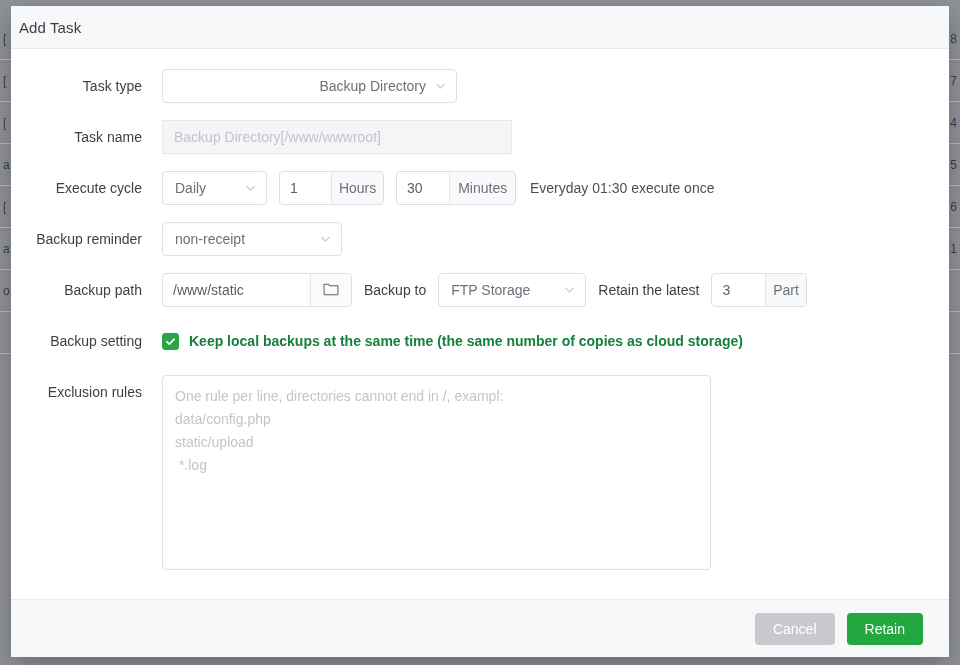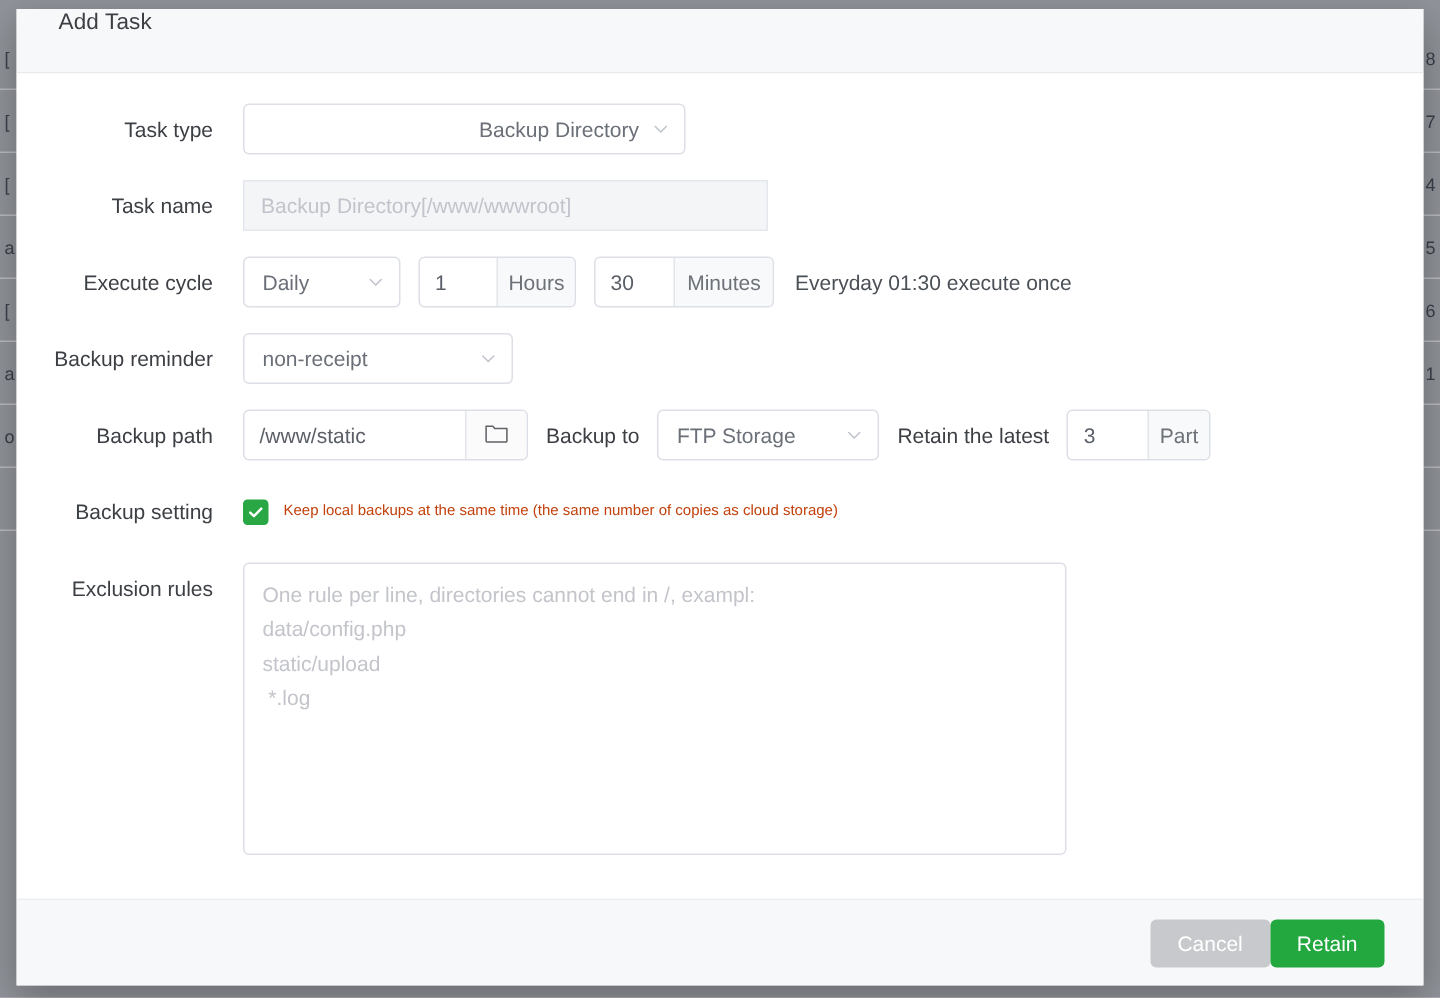--- a/index.html
+++ b/index.html
@@ -56,21 +56,22 @@
     display: flex;
     flex-direction: column;
     overflow: hidden;
   }
   .modal-header {
     height: 43px;
     min-height: 43px;
     background: #f7f8f9;
     border-bottom: 1px solid #e9eaec;
     display: flex;
-    padding: 0 28px;
+    align-items: center;
+    padding: 0 8px;
     box-sizing: border-box;
   }
   .modal-title {
     font-size: 15px;
     color: #3c3f44;
     letter-spacing: .1px;
   }
   .modal-body {
     flex: 1;
     position: relative;
@@ -81,20 +82,21 @@
   .modal-footer {
     height: 58px;
     min-height: 58px;
     background: #f7f8f9;
     border-top: 1px solid #ececec;
     display: flex;
     align-items: center;
     justify-content: flex-end;
     padding: 0 26px;
     box-sizing: border-box;
+    gap: 12px;
   }
 
   
   .form-row {
     display: flex;
     align-items: flex-start;
     margin-bottom: 17px;
   }
   .form-label {
     width: 131px;
@@ -229,23 +231,24 @@
     border: 1px solid #29a745;
     border-radius: 3px;
     display: flex;
     align-items: center;
     justify-content: center;
     box-sizing: border-box;
     margin-right: 10px;
     flex-shrink: 0;
   }
   .cb-text {
-    font-size: 10px;
-    color: #c2410c;
+    font-size: 14px;
+    color: #15803d;
     white-space: nowrap;
+    font-weight: bold;
   }
 
   
   .txtarea {
     width: 549px;
     height: 195px;
     border: 1px solid #dcdfe6;
     border-radius: 4px;
     box-sizing: border-box;
     padding: 9px 12px;

